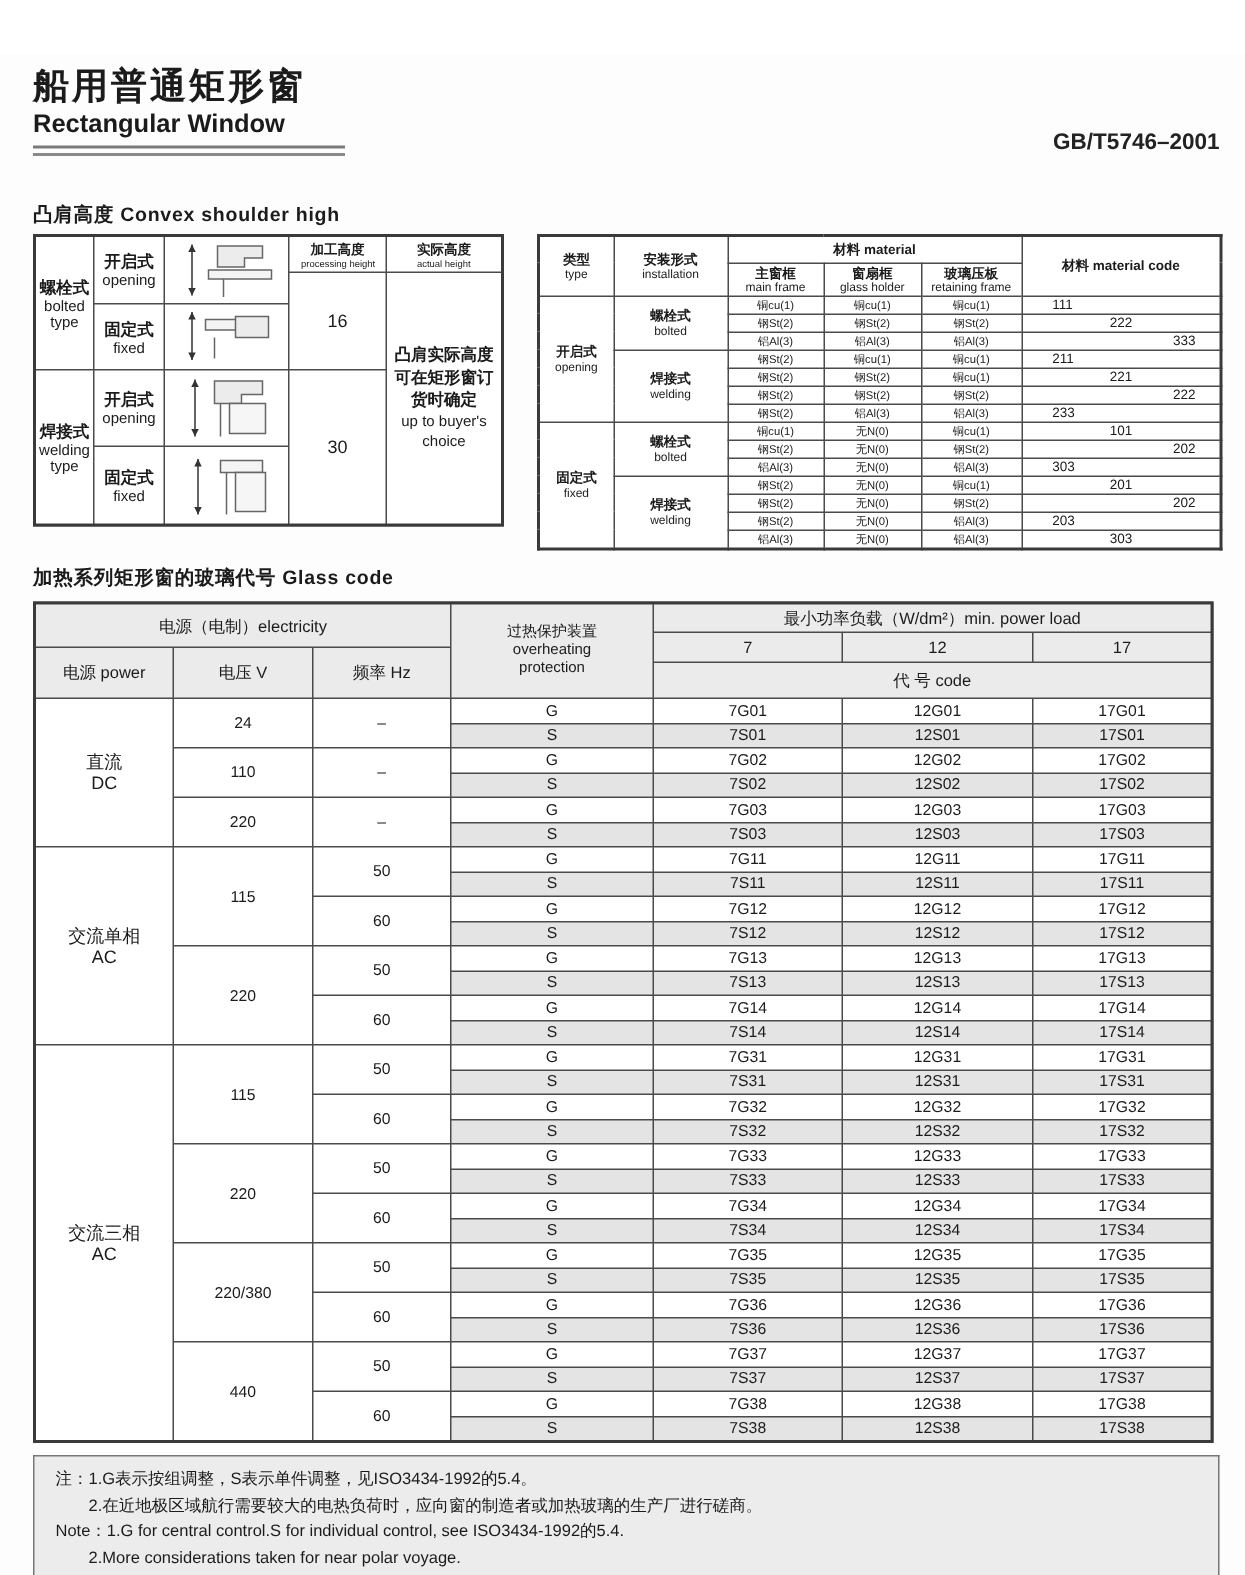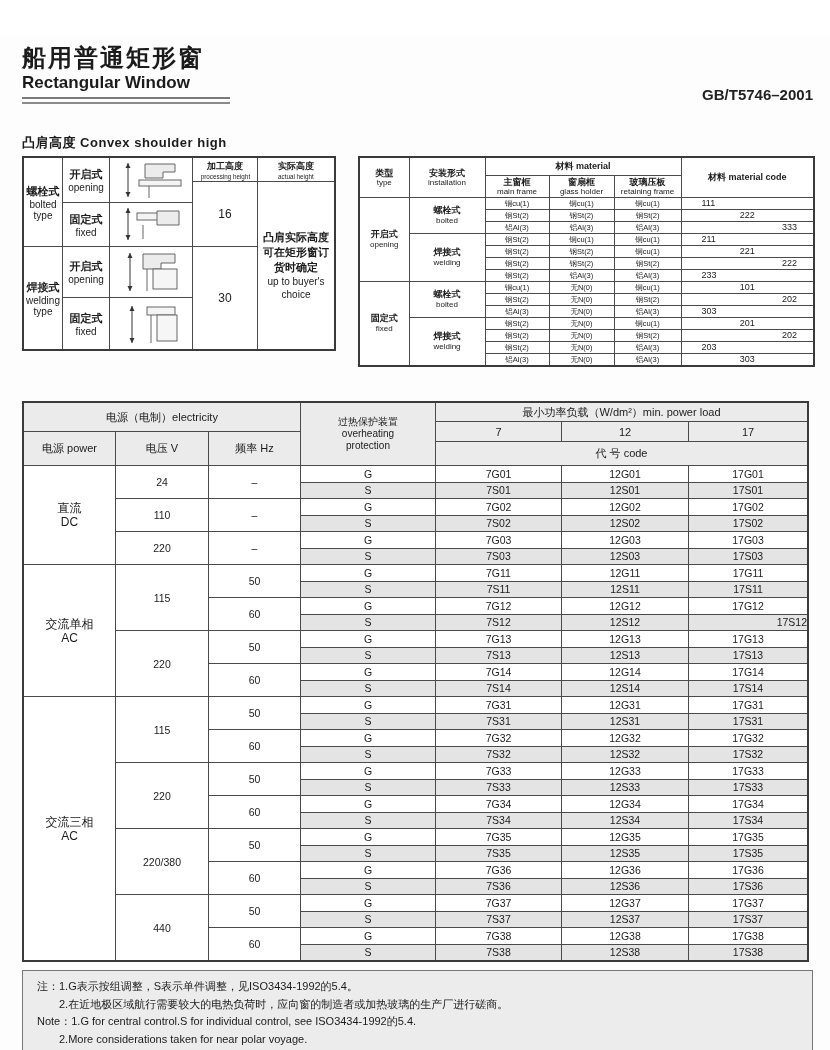--- a/index.html
+++ b/index.html
@@ -69,20 +69,21 @@
 <div class="page">
 
   <div class="title-block">
     <div class="title-zh">船用普通矩形窗</div>
     <div class="title-en">Rectangular Window</div>
     <div class="title-rule"></div>
   </div>
   <div class="std-code">GB/T5746–2001</div>
 
   <div class="sec-heading" style="left:22px;top:98px;">凸肩高度 Convex shoulder high</div>
+  <div class="sec-heading" style="left:22px;top:340px;">加热系列矩形窗的玻璃代号 Glass code</div>
 
   <div class="gridtab shoulder-grid">
     <div style="grid-column:1;grid-row:1/4;">
       <span class="zh">螺栓式</span>
       <span class="en">bolted type</span>
     </div>
     <div style="grid-column:1;grid-row:4/6;">
       <span class="zh">焊接式</span>
       <span class="en">welding type</span>
     </div>
@@ -478,21 +479,21 @@
       </div>
       <div class="gcell shade" style="grid-area: 14 / 4 / 15;">
         <div>S</div>
       </div>
       <div class="gcell shade" style="grid-area: 14 / 5 / 15;">
         <div>7S12</div>
       </div>
       <div class="gcell shade" style="grid-area: 14 / 6 / 15;">
         <div>12S12</div>
       </div>
-      <div class="gcell shade" style="grid-area: 14 / 7 / 15; align-items: flex-end;">
+      <div class="gcell shade" style="grid-area: 14 / 7 / 15;">
         <div>17S12</div>
       </div>
       <div class="gcell" style="grid-area: 15 / 2 / 19;">
         <div>220</div>
       </div>
       <div class="gcell" style="grid-area: 15 / 3 / 17;">
         <div>50</div>
       </div>
       <div class="gcell" style="grid-area: 15 / 4 / 16;">
         <div>G</div>

